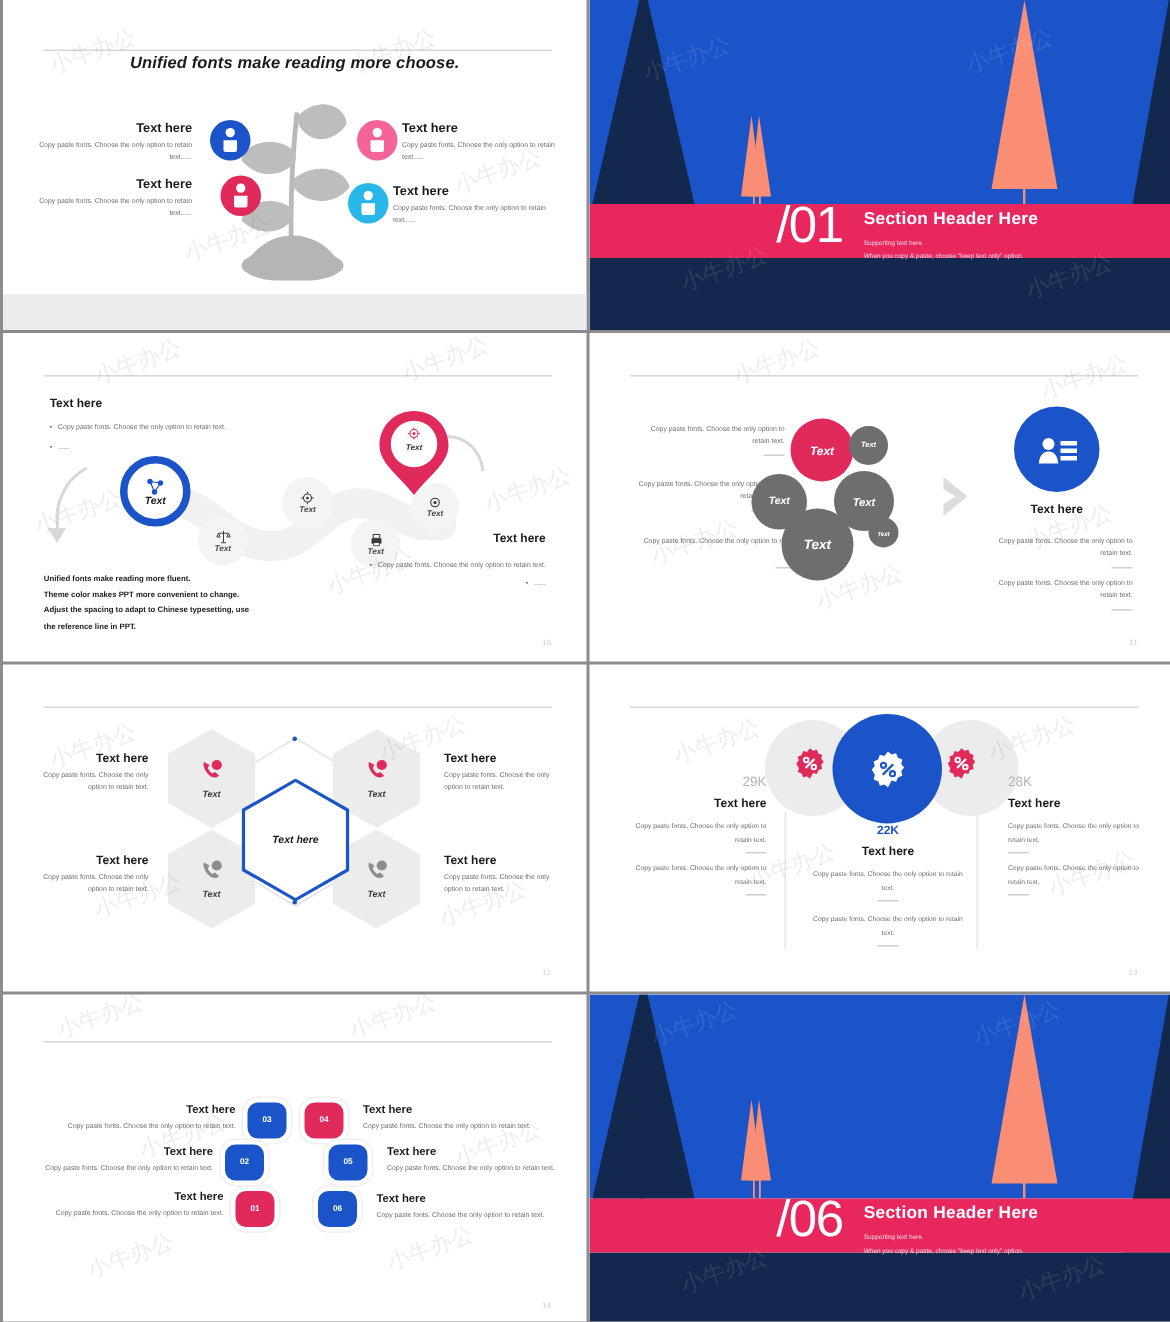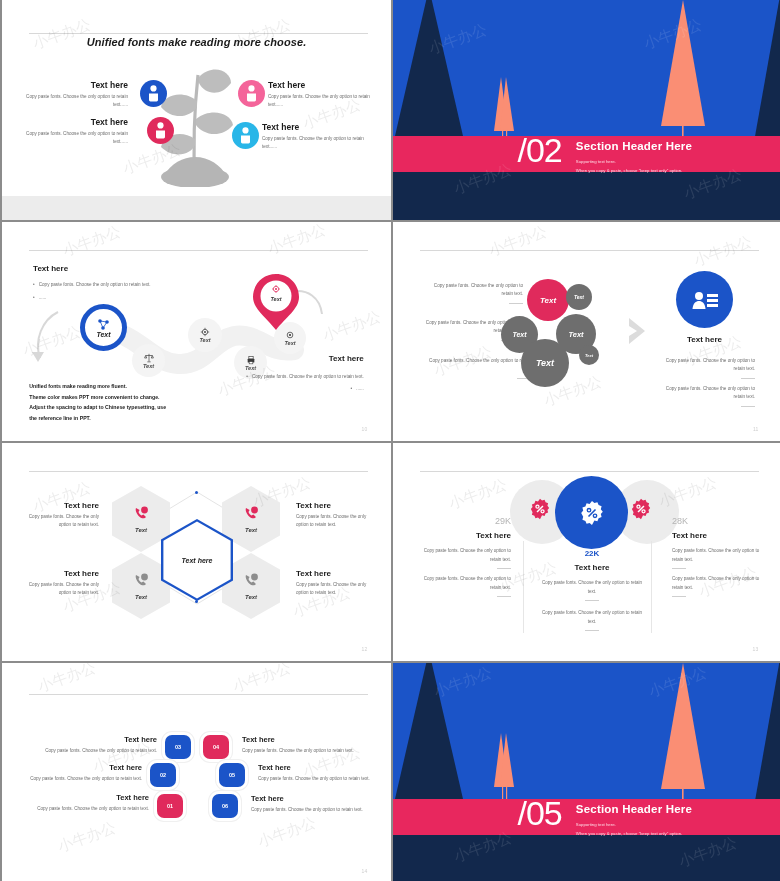--- a/index.html
+++ b/index.html
@@ -257,21 +257,21 @@
     </svg>
     <svg class="tree" style="left:262px; top:-2px;" width="56" height="145" viewBox="0 0 56 145">
       <polygon points="28,2 50,128 6,128" fill="#fa8e74"></polygon>
       <rect x="27" y="124" width="1.6" height="20" fill="#fa8e74"></rect>
     </svg>
     <svg class="tree" style="left:330px; top:0;" width="70" height="175" viewBox="0 0 70 175">
       <polygon points="58,-10 74,170 26,170" fill="#12284c"></polygon>
     </svg>
 
     <div class="band"></div>
-    <div class="sec-num">/02</div>
+    <div class="sec-num">/01</div>
     <div class="sec-title">Section Header Here</div>
     <div class="sec-sub">
       <div>Supporting text here.</div>
       <div>When you copy &amp; paste, choose "keep text only" option.</div>
     </div>
 
     <div class="wm" style="opacity:.10;">
       <span style="left:35px; top:30px; color:#fff;">小牛办公</span>
       <span style="left:250px; top:25px; color:#fff;">小牛办公</span>
       <span style="left:60px; top:170px; color:#fff;">小牛办公</span>
@@ -655,21 +655,21 @@
     </svg>
     <svg class="tree" style="left:262px; top:-2px;" width="56" height="148" viewBox="0 0 56 148">
       <polygon points="28,2 50,128 6,128" fill="#fa8e74"></polygon>
       <rect x="27" y="124" width="1.6" height="22" fill="#fa8e74"></rect>
     </svg>
     <svg class="tree" style="left:330px; top:0;" width="70" height="178" viewBox="0 0 70 178">
       <polygon points="58,-10 74,172 26,172" fill="#12284c"></polygon>
     </svg>
 
     <div class="band"></div>
-    <div class="sec-num">/05</div>
+    <div class="sec-num">/06</div>
     <div class="sec-title">Section Header Here</div>
     <div class="sec-sub">
       <div>Supporting text here.</div>
       <div>When you copy &amp; paste, choose "keep text only" option.</div>
     </div>
 
     <div class="wm" style="opacity:.10;">
       <span style="left:40px; top:10px; color:#fff;">小牛办公</span>
       <span style="left:255px; top:10px; color:#fff;">小牛办公</span>
       <span style="left:60px; top:175px; color:#fff;">小牛办公</span>

